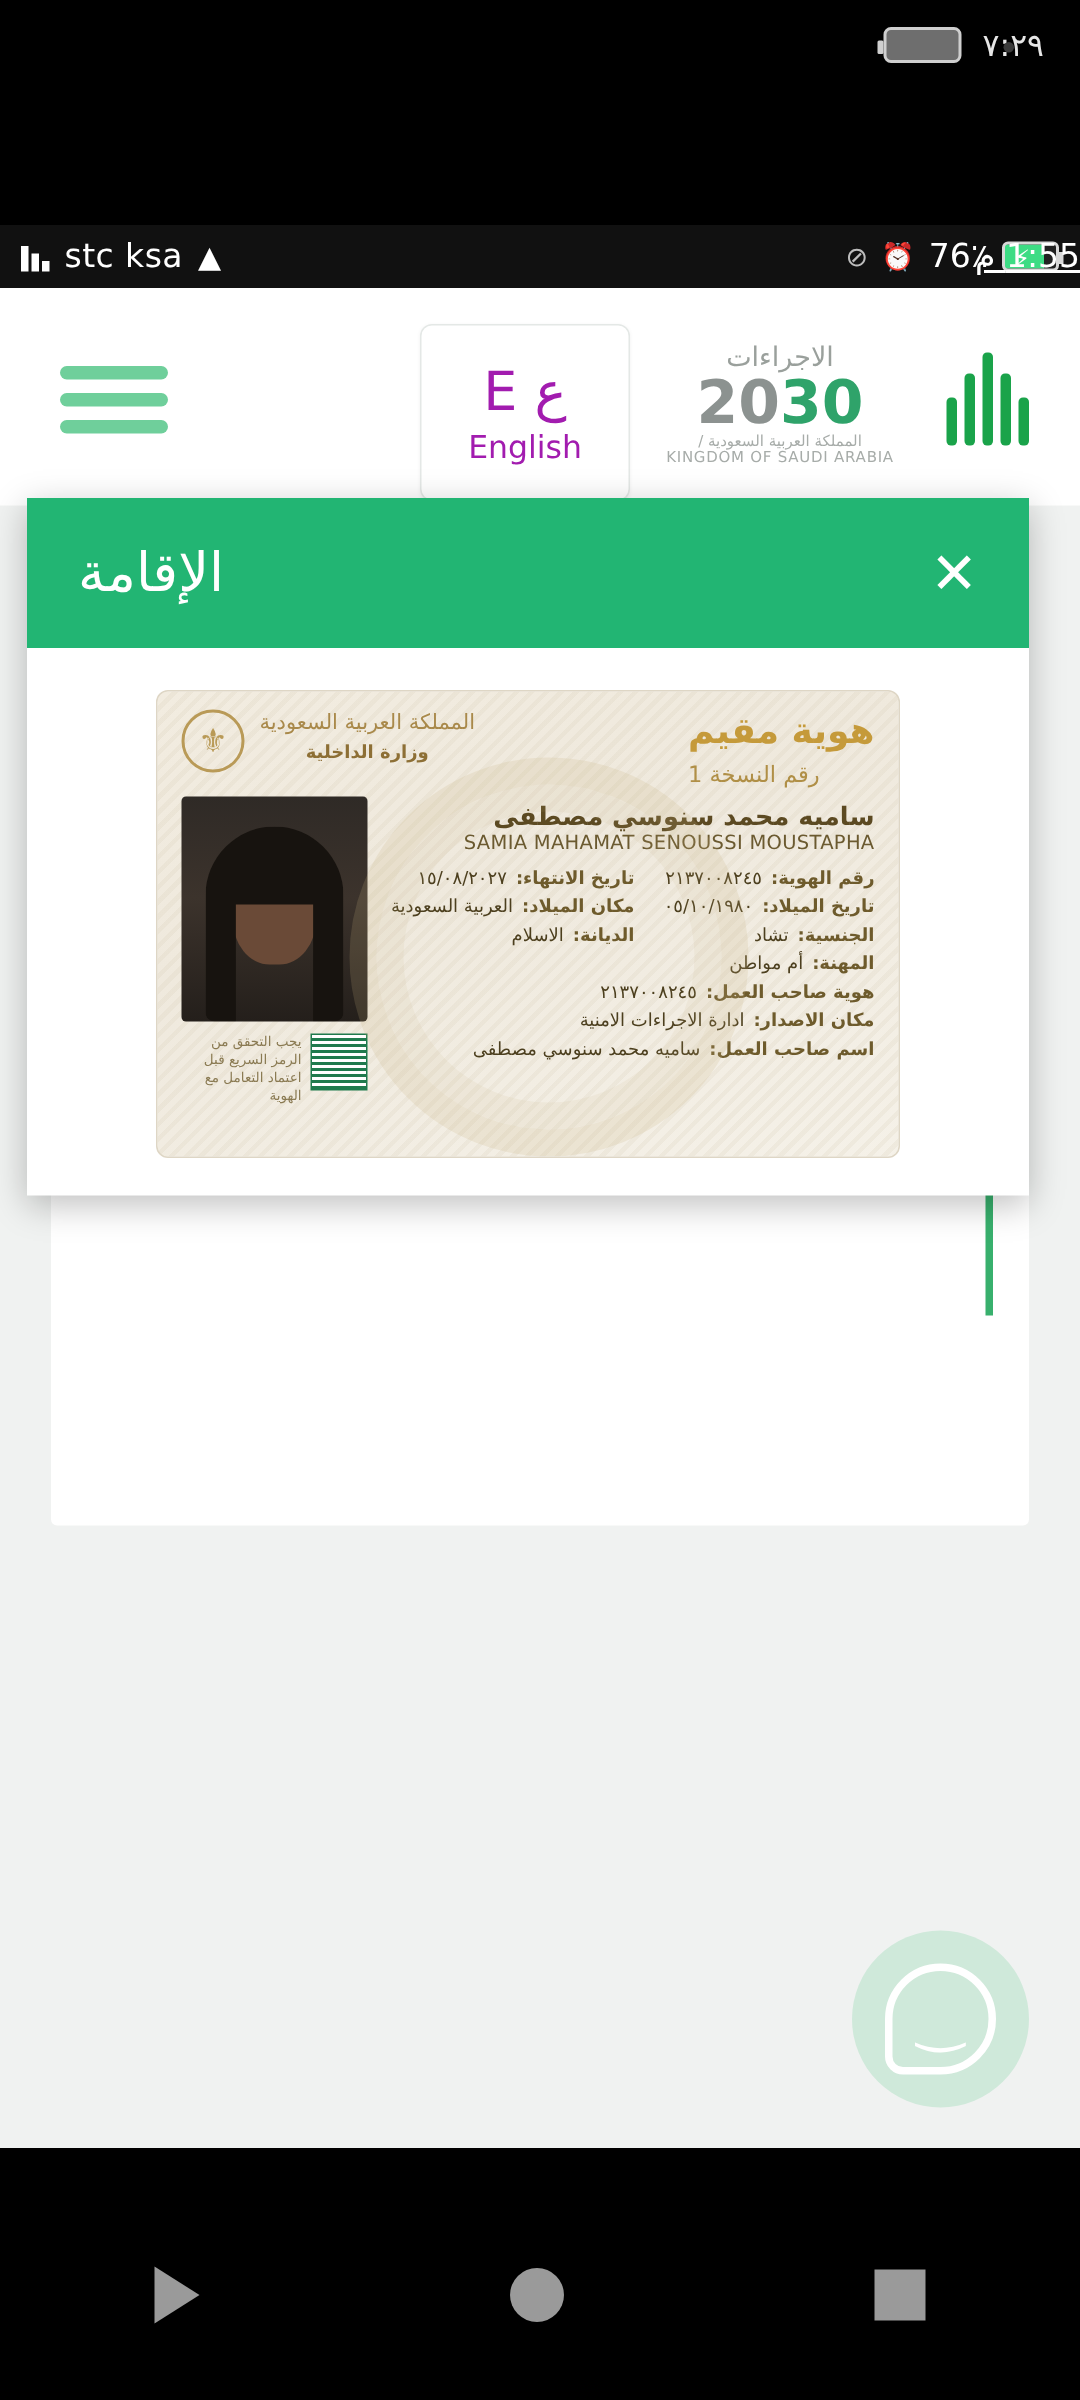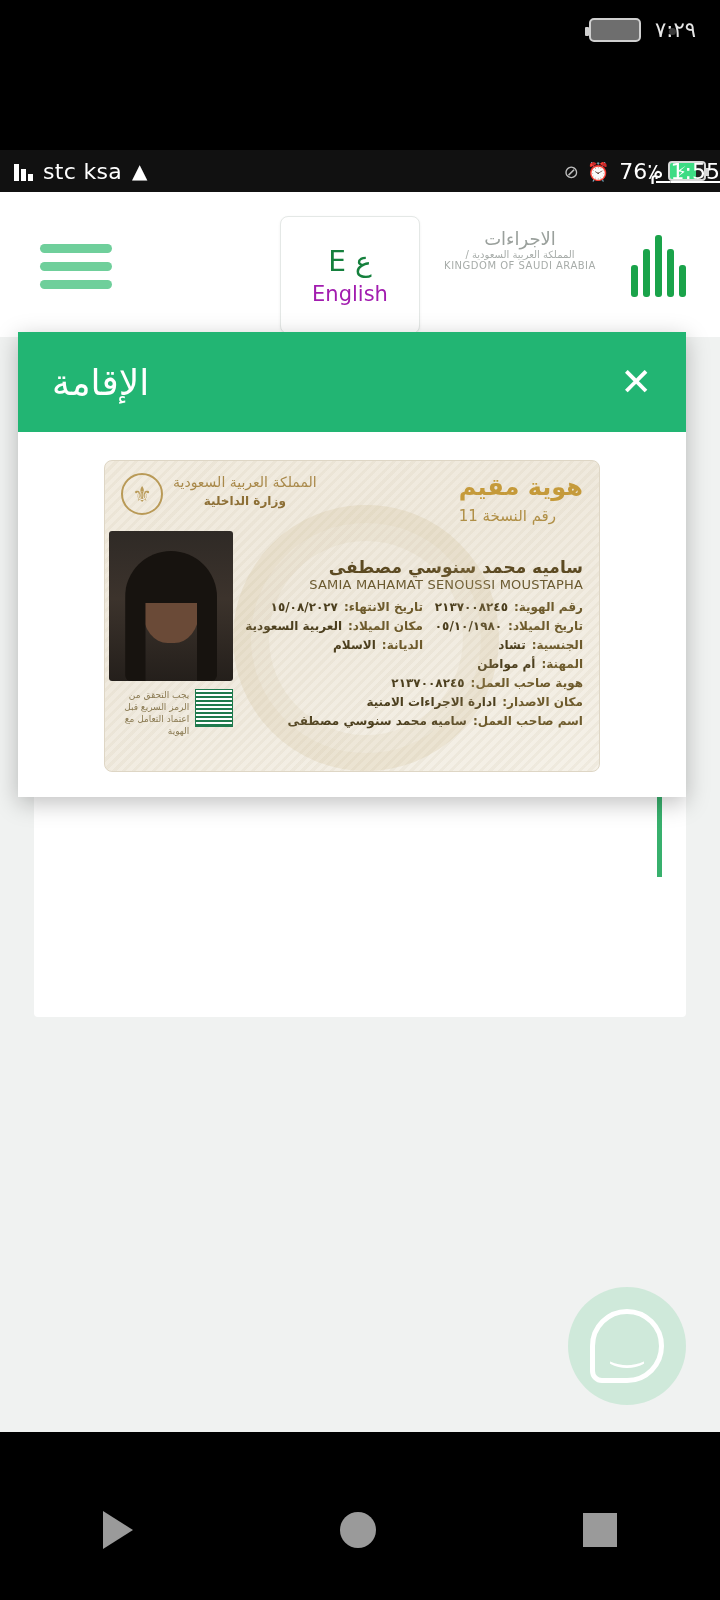--- a/index.html
+++ b/index.html
@@ -93,21 +93,21 @@
   .v-2030 b { color: #2fa36a; }
   .v-sub { font-size: 10px; color: #a7aca9; letter-spacing: .5px; }
 
   .lang-box {
     position: absolute; right: 300px; top: 24px;
     width: 140px; height: 118px; background: #fff;
     border: 1px solid #e4e8e6; border-radius: 8px;
     display: flex; flex-direction: column; align-items: center; justify-content: center; gap: 4px;
     box-shadow: 0 1px 3px rgba(0,0,0,.06);
   }
-  .lang-glyph { font-size: 28px; color: #15803d; }
+  .lang-glyph { font-size: 36px; color: #a21caf; }
   .lang-label { font-size: 21px; color: #a21caf; }
 
   .burger { position: absolute; left: 40px; top: 52px; width: 72px; }
   .burger span { display: block; height: 9px; border-radius: 5px; background: #6fcf9b; margin-bottom: 9px; }
 
   .app-body { position: relative; padding: 0 34px; }
   .green-rail {
     position: absolute; right: 58px; top: 0; width: 5px; height: 520px; background: #38b06d;
   }
   .panel {
@@ -224,28 +224,28 @@
   .ic-qr-row { display: flex; gap: 6px; margin-top: 8px; align-items: flex-start; }
   .ic-qr {
     width: 38px; height: 38px; flex: 0 0 auto;
     background:
       repeating-linear-gradient(0deg, #1f7a4d 0 2px, #fff 2px 4px),
       repeating-linear-gradient(90deg, #1f7a4d 0 2px, #fff 2px 4px);
     border: 1px solid #1f7a4d;
   }
   .ic-qr-txt { font-size: 9px; color: #8a7a52; line-height: 12px; text-align: right; }
 
-  .ic-fields { flex: 1; padding-top: 4px; margin-top: 22px; }
+  .ic-fields { flex: 1; padding-top: 4px; }
   .ic-name-ar { font-size: 17px; color: #5c4a22; font-weight: bold; text-align: right; }
   .ic-name-en { font-size: 13px; color: #6b5a30; text-align: right; letter-spacing: .2px; }
   .ic-grid { margin-top: 6px; }
   .ic-line { display: flex; justify-content: flex-start; gap: 10px; font-size: 12px; line-height: 19px; }
   .ic-pair { display: flex; gap: 6px; align-items: baseline; }
   .ic-k { color: #6e5b2c; font-weight: bold; white-space: nowrap; }
-  .ic-v { color: #4c3f1e; white-space: nowrap; font-weight: bold; }
+  .ic-v { color: #4c3f1e; white-space: nowrap; }
   .ic-pair-wide { min-width: 150px; }
 
   
   .navbar {
     position: absolute; bottom: 0; left: 0; width: 720px; height: 140px; background: #000;
     display: flex; align-items: center; justify-content: space-around;
   }
   .nav-sq { width: 34px; height: 34px; background: #9a9a9a; }
   .nav-ci { width: 36px; height: 36px; border-radius: 50%; background: #9a9a9a; }
   .nav-tr {
@@ -294,20 +294,21 @@
           <span></span>
       </div>
 
       <div class="lang-box">
         <div class="lang-glyph">ع E</div>
         <div class="lang-label">English</div>
       </div>
 
       <div class="logo-vision">
         <div class="v-top">الاجراءات</div>
+        <div class="v-2030"><span>20</span><b>30</b></div>
         <div class="v-sub">المملكة العربية السعودية / KINGDOM OF SAUDI ARABIA</div>
       </div>
 
       <div class="logo-abshir">
         <div class="bars5">
             <i></i>
             <i></i>
             <i></i>
             <i></i>
             <i></i>
@@ -353,21 +354,21 @@
   <div class="overlay">
     <div class="ov-header">
       <span class="ov-close">✕</span>
       <span class="ov-title">الإقامة</span>
     </div>
 
     <div class="idcard">
       <div class="ic-head">
         <div class="ic-type">
           <div class="ic-resident">هوية مقيم</div>
-          <div class="ic-copy">رقم النسخة 11</div>
+          <div class="ic-copy">رقم النسخة 1</div>
         </div>
         <div class="ic-emblem">
           <div class="ic-emblem-txt">
             <div class="ic-kingdom">المملكة العربية السعودية</div>
             <div class="ic-moi">وزارة الداخلية</div>
           </div>
           <div class="ic-seal">⚜</div>
         </div>
       </div>
 

